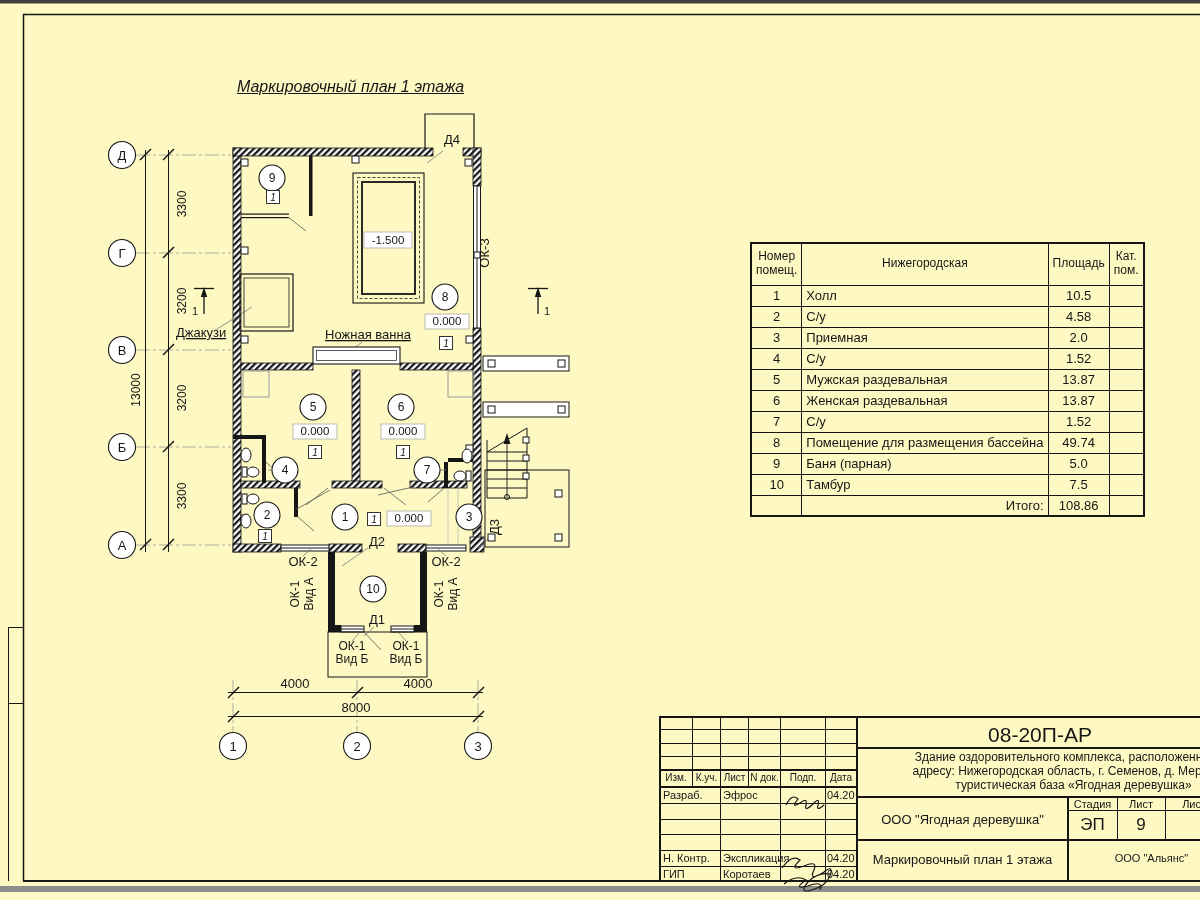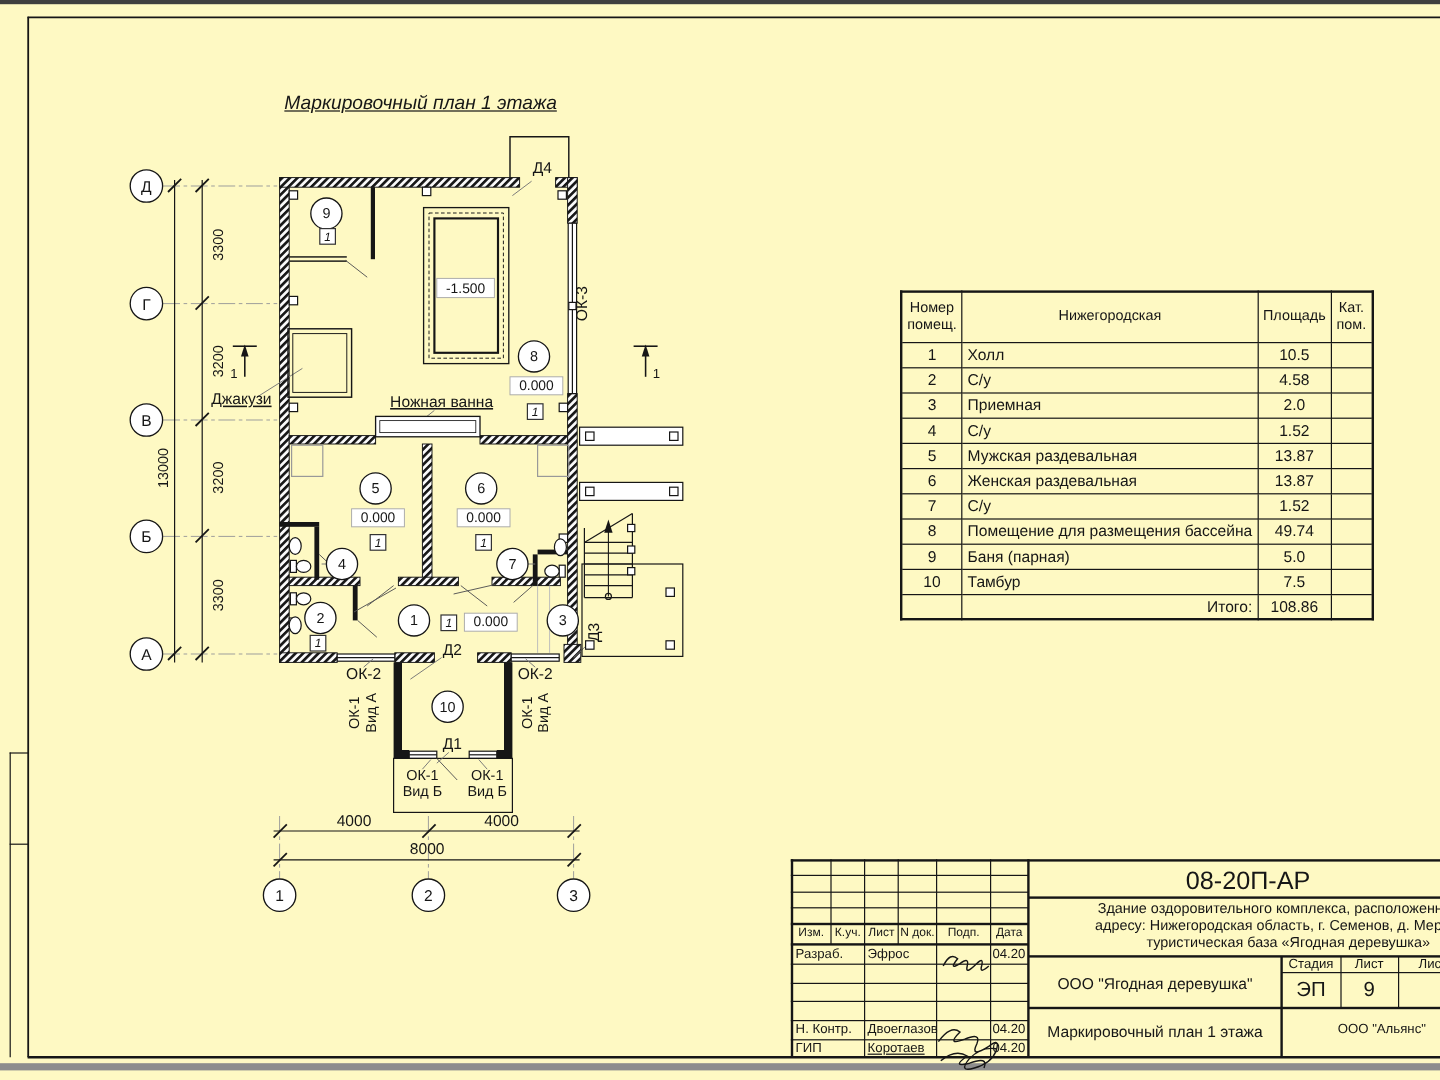--- a/index.html
+++ b/index.html
@@ -155,24 +155,24 @@
     <div class="tbt cen" style="left:693px;top:772px;width:27px;font-size:10px;">К.уч.</div>
     <div class="tbt cen" style="left:721px;top:772px;width:27px;font-size:10px;">Лист</div>
     <div class="tbt cen" style="left:749px;top:772px;width:31px;font-size:10px;">N док.</div>
     <div class="tbt cen" style="left:781px;top:772px;width:44px;font-size:10px;">Подп.</div>
     <div class="tbt cen" style="left:826px;top:772px;width:30px;font-size:10px;">Дата</div>
 
     <div class="tbt" style="left:663px;top:789px;font-size:11px;">Разраб.</div>
     <div class="tbt" style="left:723px;top:789px;font-size:11px;">Эфрос</div>
     <div class="tbt" style="left:827px;top:789px;font-size:11px;">04.20</div>
     <div class="tbt" style="left:663px;top:852px;font-size:11px;">Н. Контр.</div>
-    <div class="tbt" style="left:723px;top:852px;font-size:11px;">Двоеглазов</div>
+    <div class="tbt" style="left:723px;top:852px;font-size:11px;">Экспликация</div>
     <div class="tbt" style="left:827px;top:852px;font-size:11px;">04.20</div>
     <div class="tbt" style="left:663px;top:868px;font-size:11px;">ГИП</div>
-    <div class="tbt" style="left:723px;top:868px;font-size:11px;text-decoration:underline;">Коротаев</div>
+    <div class="tbt" style="left:723px;top:868px;font-size:11px;">Коротаев</div>
     <div class="tbt" style="left:827px;top:868px;font-size:11px;">04.20</div>
 
     <div class="tbt cen" style="left:857px;top:812px;width:211px;font-size:13px;">ООО "Ягодная деревушка"</div>
     <div class="tbt cen" style="left:857px;top:852px;width:211px;font-size:13px;">Маркировочный план 1 этажа</div>
 
     <div class="tbt cen" style="left:1068px;top:798px;width:49px;font-size:11px;">Стадия</div>
     <div class="tbt cen" style="left:1117px;top:798px;width:48px;font-size:11px;">Лист</div>
     <div class="tbt cen" style="left:1165px;top:798px;width:70px;font-size:11px;">Листов</div>
     <div class="tbt cen" style="left:1068px;top:815px;width:49px;font-size:17px;">ЭП</div>
     <div class="tbt cen" style="left:1117px;top:815px;width:48px;font-size:17px;">9</div>

